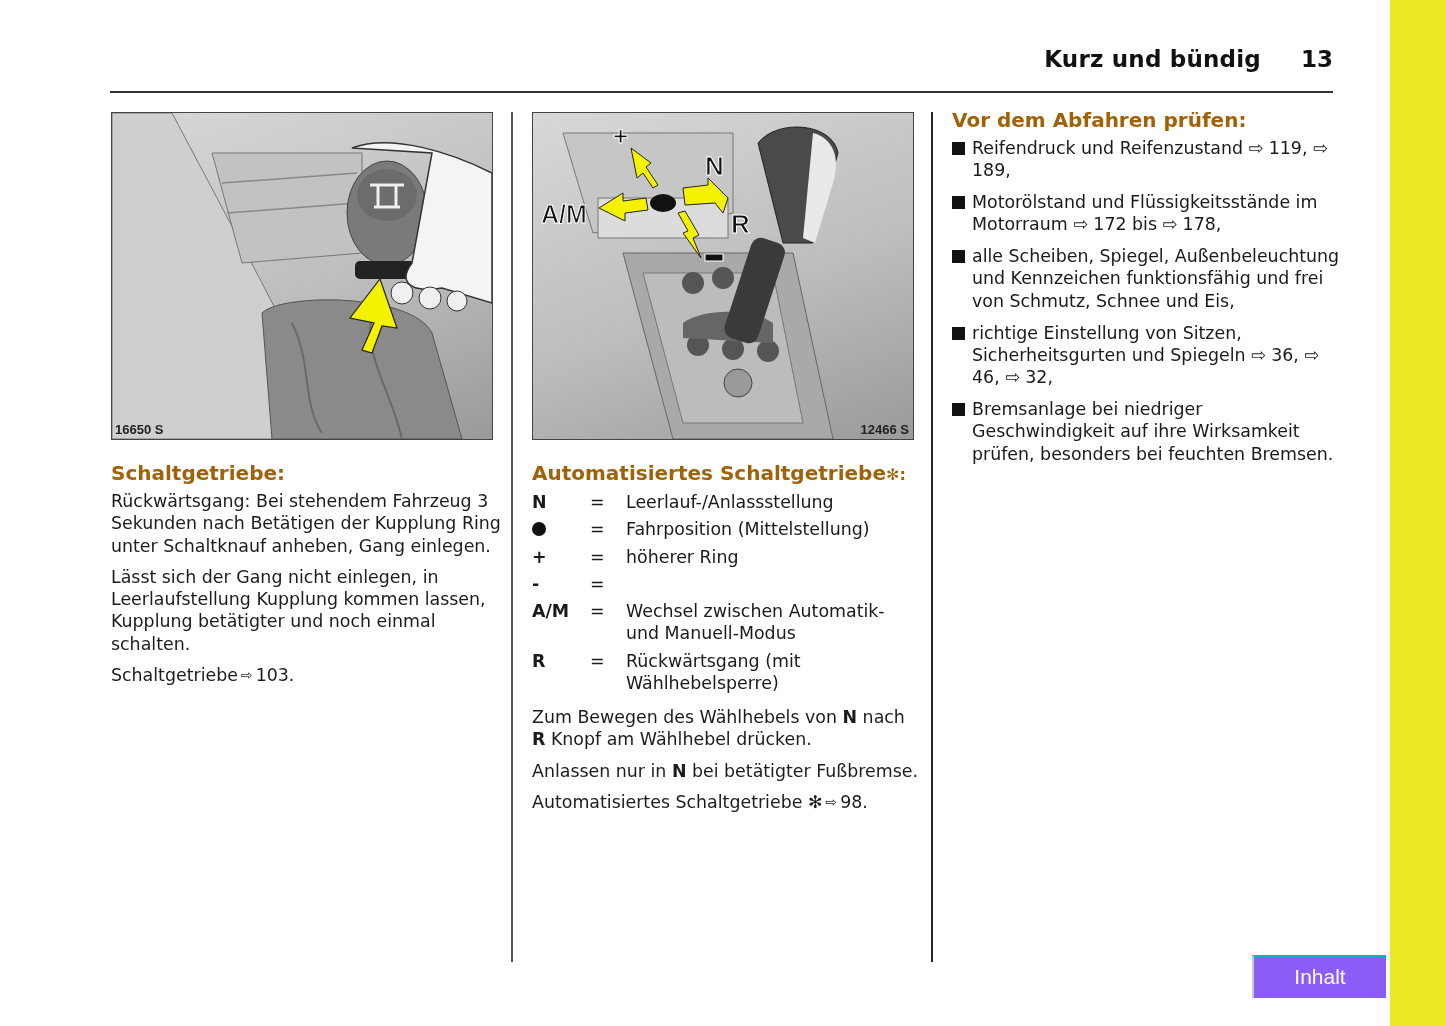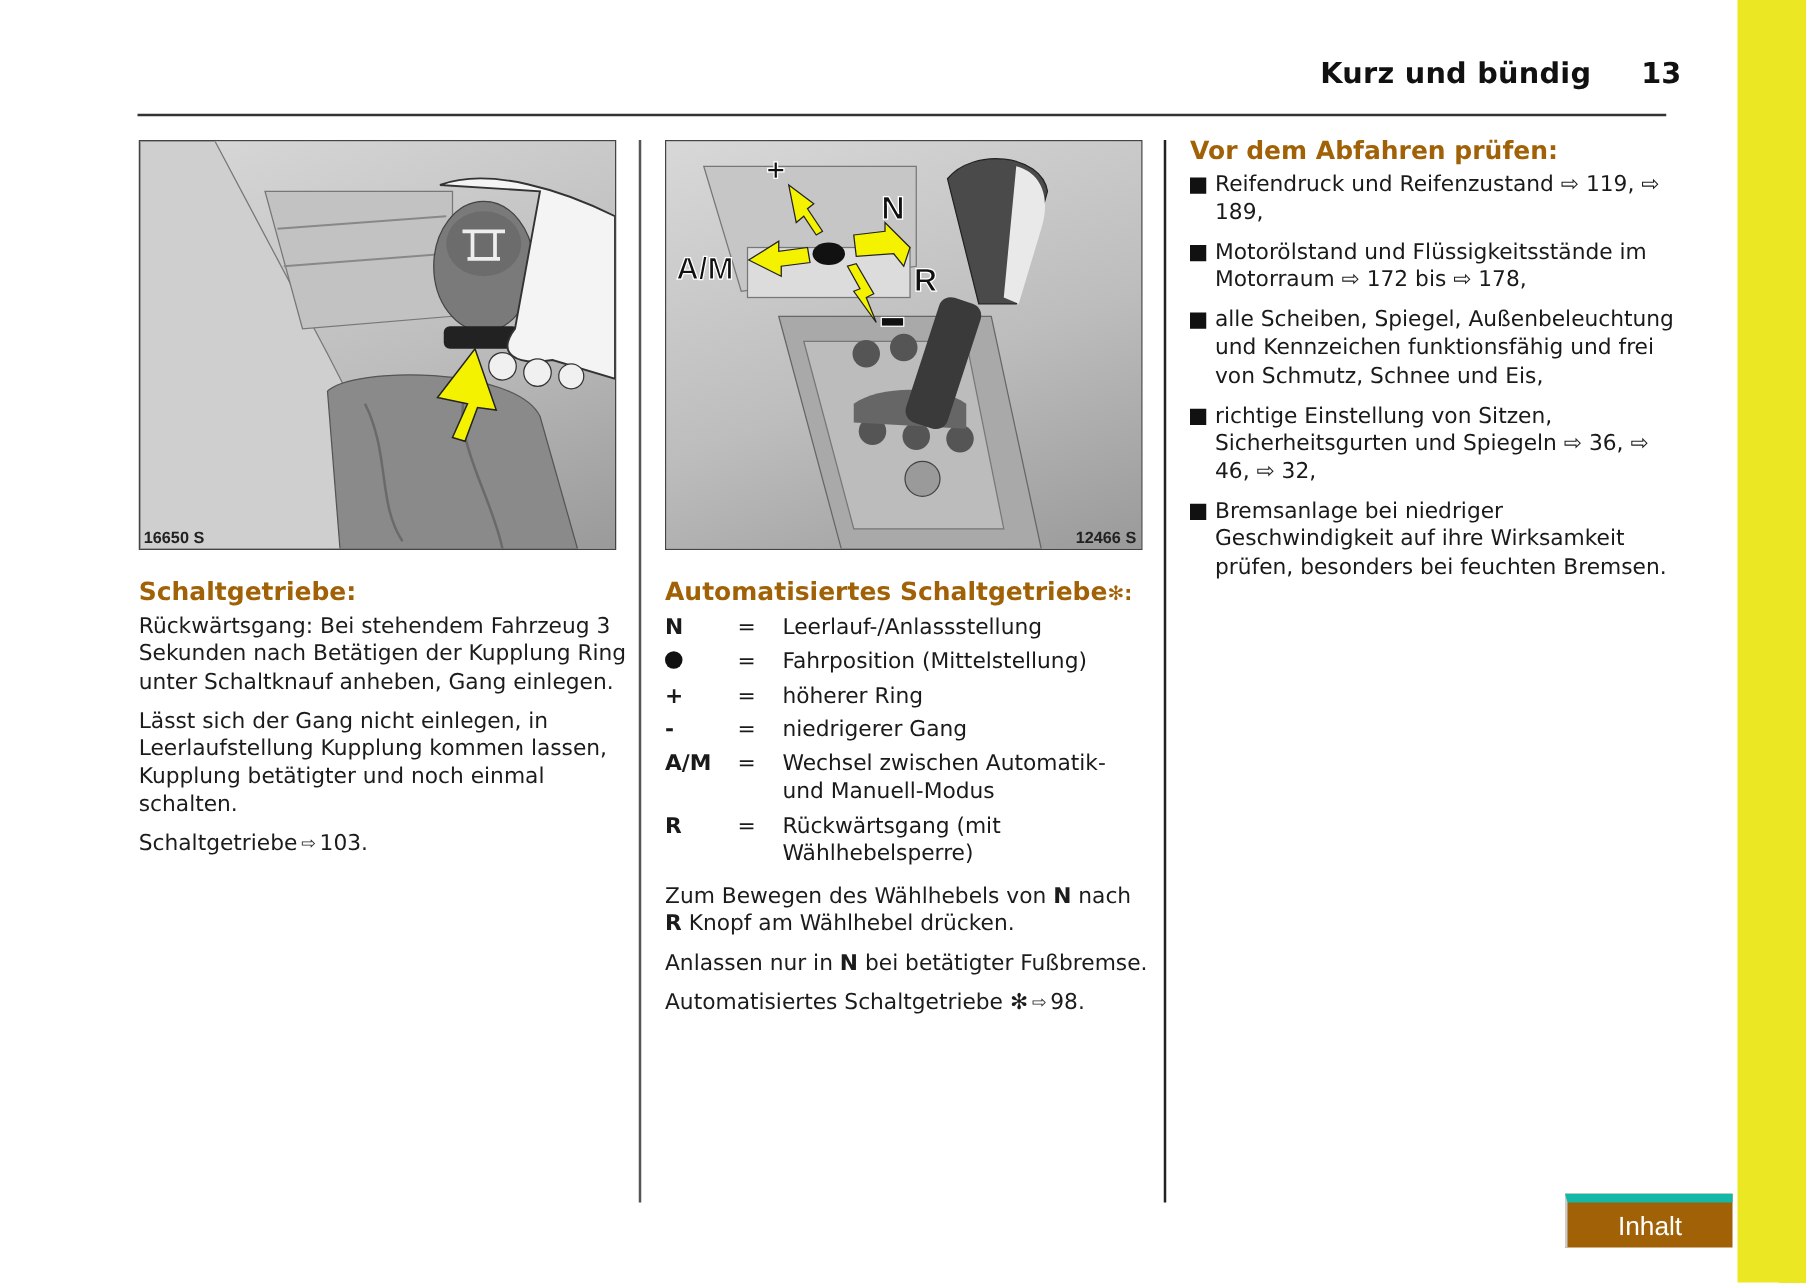--- a/index.html
+++ b/index.html
@@ -2,21 +2,21 @@
 <html><head>
 <meta charset="utf-8">
 <style>
   html, body { margin: 0; padding: 0; }
   body {
     width: 1445px; height: 1026px; position: relative; overflow: hidden;
     background: #ffffff; color: #1a1a1a;
     font-family: "DejaVu Sans", sans-serif;
   }
   .yellow-strip { position: absolute; left: 1390px; top: 0; width: 55px; height: 1026px; background: #ece723; }
-  .header { position: absolute; left: 122px; top: 44px; width: 1223px; height: 48px; text-align: center; }
+  .header { position: absolute; left: 110px; top: 44px; width: 1223px; height: 48px; text-align: center; }
   .header-title { position: absolute; right: 72px; top: 2px; font-size: 23px; font-weight: bold; color: #111; letter-spacing: 0.2px; }
   .header-page { position: absolute; right: 0; top: 2px; font-size: 23px; font-weight: bold; color: #111; }
   .header-rule { position: absolute; left: 110px; top: 91px; width: 1223px; height: 2px; background: #333; }
 
   .col-rule { position: absolute; top: 112px; width: 2px; height: 850px; background: #555; }
   .col-rule.r1 { left: 511px; }
   .col-rule.r2 { left: 931px; background: #222; }
 
   .figure { position: absolute; top: 112px; width: 380px; height: 326px; border: 1px solid #444; background: linear-gradient(160deg,#d8d8d8 0%,#bdbdbd 55%,#9a9a9a 100%); overflow: hidden; }
   .figure.f1 { left: 111px; }
@@ -43,21 +43,21 @@
   .legend-eq { width: 36px; }
   .legend-val { flex: 1; }
   .dot { display: inline-block; width: 14px; height: 14px; border-radius: 50%; background: #111; transform: translateY(1px); }
   .col2 .after { position: absolute; top: 706px; width: 390px; }
 
   .col3 .h2 { position: absolute; top: 107px; }
   .checklist { position: absolute; top: 137px; width: 392px; margin: 0; padding: 0; list-style: none; }
   .checklist li { position: relative; padding-left: 20px; font-size: 17.4px; line-height: 22.3px; margin-bottom: 9.5px; }
   .bullet { position: absolute; left: 0; top: 5px; width: 13px; height: 13px; background: #111; }
 
-  .toc-button { position: absolute; left: 1252px; top: 955px; width: 134px; height: 43px; background: #a16207; border-left: 2px solid #ccc; border-top: 7px solid #14b8a6; box-sizing: border-box; color: #fff; font-family: "Liberation Sans", sans-serif; font-size: 21px; text-align: center; line-height: 40px; cursor: pointer; }
+  .toc-button { position: absolute; left: 1252px; top: 955px; width: 134px; height: 43px; background: #8b5cf6; border-left: 2px solid #ccc; border-top: 2px solid #14b8a6; box-sizing: border-box; color: #fff; font-family: "Liberation Sans", sans-serif; font-size: 21px; text-align: center; line-height: 40px; cursor: pointer; }
 </style>
 </head>
 <body>
 
 <div class="yellow-strip"></div>
 
 <div class="header">
   <span class="header-title">Kurz und bündig</span>
   <span class="header-page">13</span>
 </div>
@@ -141,21 +141,20 @@
       <span class="legend-val">Fahrposition (Mittelstellung)</span>
     </div>
     <div class="legend-row">
       <span class="legend-key">+</span>
       <span class="legend-eq">=</span>
       <span class="legend-val">höherer Ring</span>
     </div>
     <div class="legend-row">
       <span class="legend-key">-</span>
       <span class="legend-eq">=</span>
-      <span class="legend-val">niedrigerer Gang</span>
     </div>
     <div class="legend-row">
       <span class="legend-key">A/M</span>
       <span class="legend-eq">=</span>
       <span class="legend-val">Wechsel zwischen Automatik- und Manuell-Modus</span>
     </div>
     <div class="legend-row">
       <span class="legend-key">R</span>
       <span class="legend-eq">=</span>
       <span class="legend-val">Rückwärtsgang (mit Wählhebelsperre)</span>

